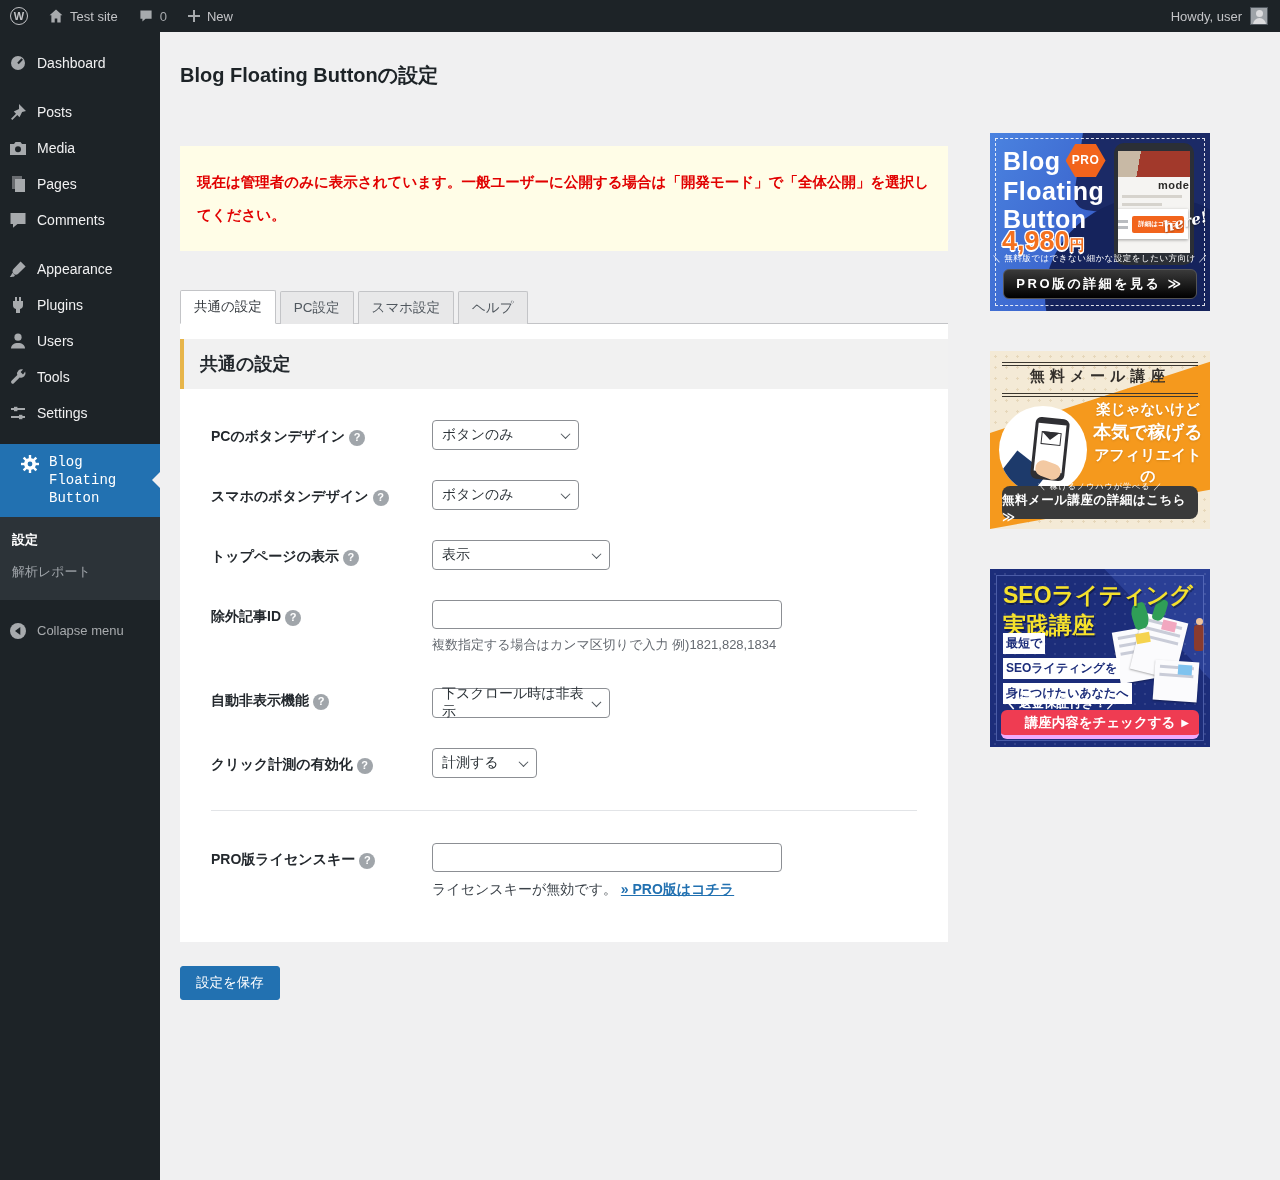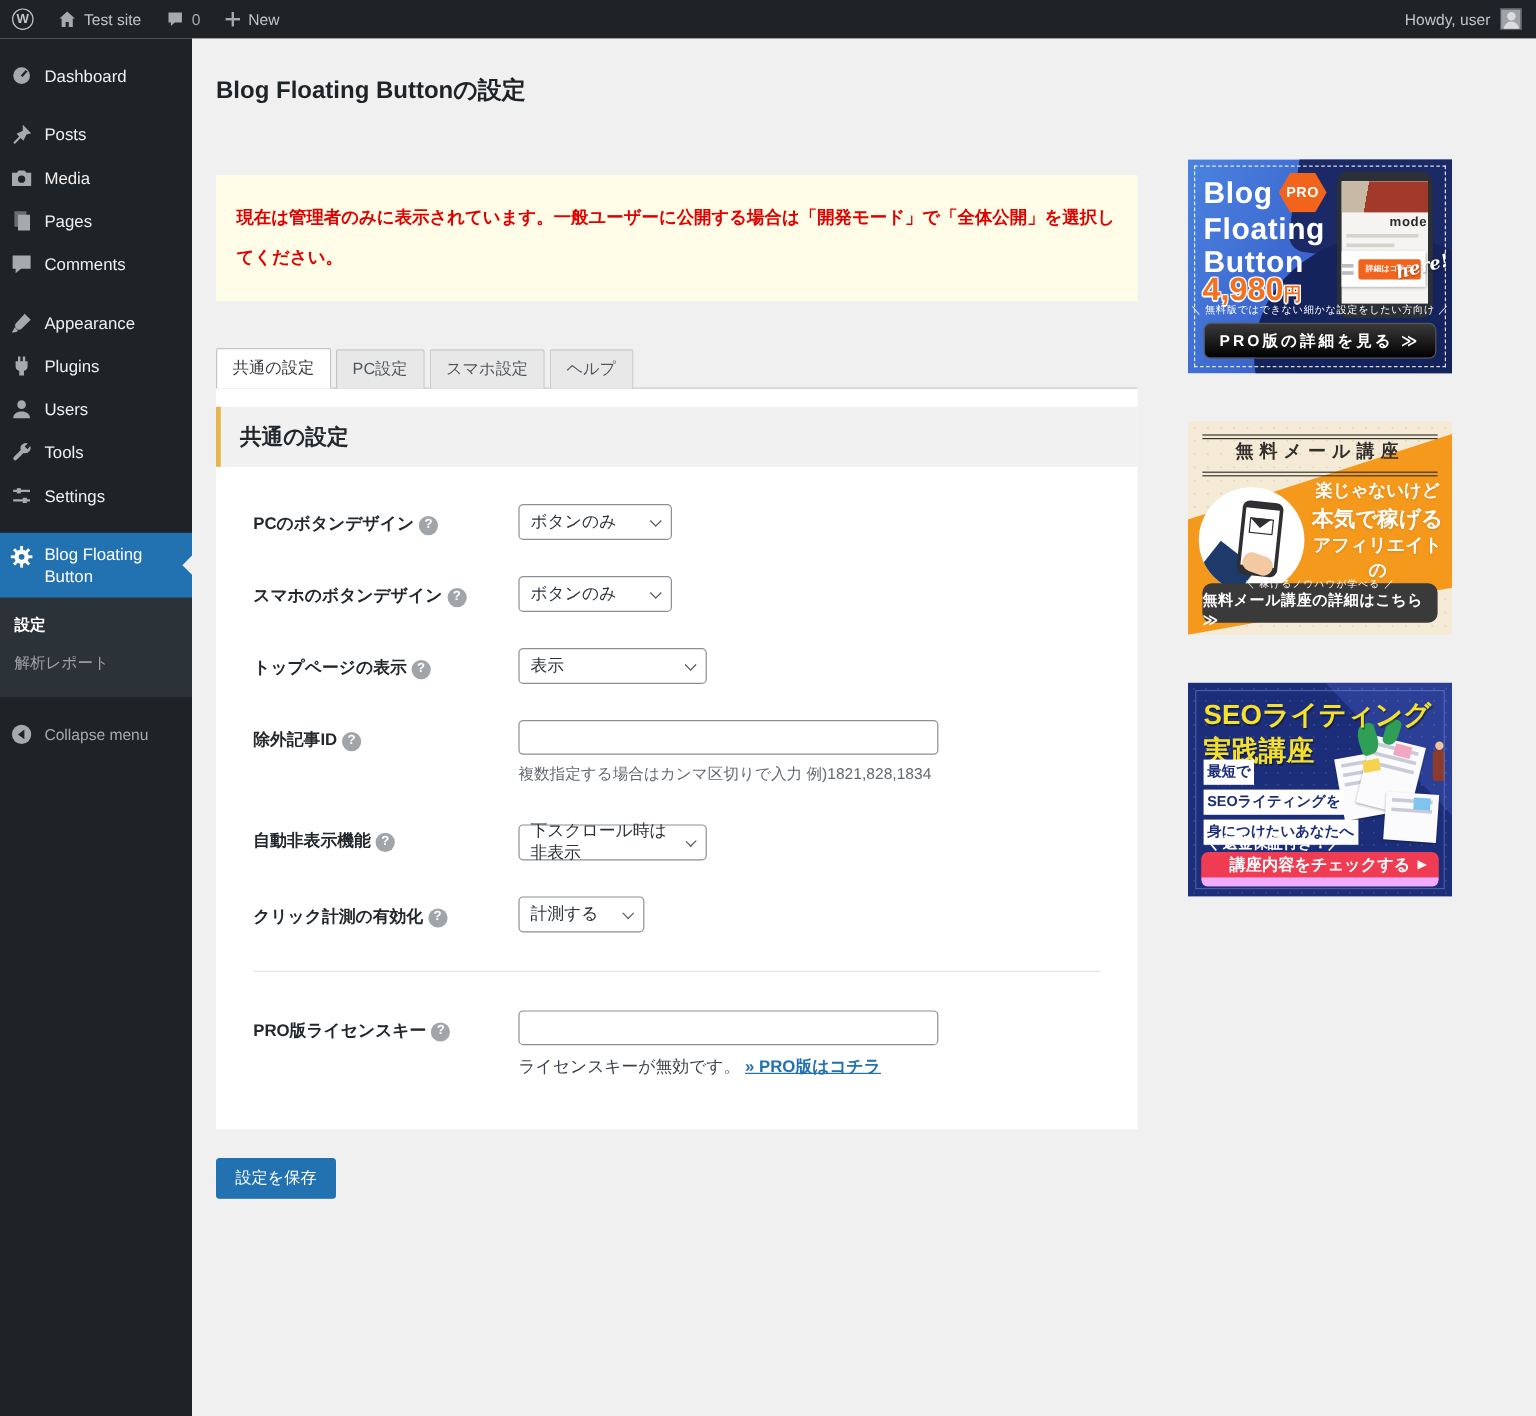--- a/index.html
+++ b/index.html
@@ -31,21 +31,21 @@
   .avatar { width:18px; height:18px; background:#9ea3a8; position:relative; overflow:hidden; border:1px solid #50575e; }
   .avatar:before { content:""; position:absolute; left:5px; top:2px; width:7px; height:7px; border-radius:50%; background:#dcdcde; }
   .avatar:after  { content:""; position:absolute; left:2px; top:10px; width:13px; height:9px; border-radius:7px 7px 0 0; background:#dcdcde; }
 
   
   .sidebar { position:absolute; top:32px; left:0; width:160px; height:1148px; background:#1d2327; font-size:14px; }
   .mitem { display:flex; align-items:center; gap:9px; padding:8px 8px; color:#f0f0f1; cursor:pointer; line-height:1.3; }
   .mitem .micon { width:20px; height:20px; flex:0 0 20px; color:#a7aaad; }
   .mitem .micon svg { width:20px; height:20px; display:block; }
   .gap-top { margin-top:13px; }
-  .mitem.active { background:#2271b1; color:#fff; position:relative; align-items:flex-start; padding:9px 8px; }
+  .mitem.active { background:#2271b1; color:#fff; position:relative; align-items:flex-start; padding:9px 20px;font-family:Liberation Mono, monospace; }
   .mitem.active .micon { color:#fff; margin-top:1px; }
   .mitem.active:after { content:""; position:absolute; right:0; top:50%; margin-top:-8px;
     border:8px solid transparent; border-right-color:#f0f0f1; }
   .submenu { background:#2c3338; padding:7px 0 12px; }
   .smitem { display:block; padding:7px 12px; font-size:13px; color:#9ea3a8; cursor:pointer; }
   .smitem.current { color:#fff; font-weight:700; }
   .collapse { margin-top:12px; display:flex; align-items:center; gap:9px; padding:9px 8px; color:#a7aaad; font-size:13px; cursor:pointer; }
   .collapse .micon { width:20px; height:20px; color:#a7aaad; }
 
   
@@ -65,21 +65,21 @@
   .form { padding:16px 31px 0; }
   .frow { display:grid; grid-template-columns:221px 1fr; padding:15px 0; align-items:start; }
   .flabel { font-size:14px; font-weight:700; color:#23282d; line-height:1.6; padding-top:5px; }
   .flabel.narrow { max-width:196px; }
   .help { display:inline-flex; width:16px; height:16px; border-radius:50%; background:#a0a5aa; color:#fff;
     font-size:11px; font-weight:700; align-items:center; justify-content:center; margin-left:4px; vertical-align:middle; cursor:pointer; }
   .select { display:inline-flex; align-items:center; justify-content:space-between; height:30px;
     border:1px solid #8c8f94; border-radius:4px; background:#fff; padding:0 9px; font-size:14px; color:#2c3338; cursor:pointer; }
   .chev { width:7px; height:7px; border-right:1.8px solid #50575e; border-bottom:1.8px solid #50575e;
     transform:rotate(45deg) translate(-1px,-1px); margin-left:8px; }
-  .w132{width:132px}.w127{width:128px}.w189{width:157px}.w105{width:105px}.w161{width:161px}
+  .w132{width:132px}.w127{width:147px}.w189{width:178px}.w105{width:105px}.w161{width:161px}
   .tinput { width:350px; height:29px; border:1px solid #8c8f94; border-radius:4px; background:#fff; padding:0 8px; font-size:14px; color:#2c3338; }
   .help-text { margin-top:7px; font-size:13px; color:#646970; font-weight:400; }
   .fdivider { border-top:1px solid #e2e4e7; margin:17px 0; }
   .status-line { margin-top:9px; font-size:14px; color:#3c434a; }
   .status-line a { color:#2271b1; font-weight:700; text-decoration:underline; cursor:pointer; }
   .save-btn { display:inline-block; margin:24px 0 0 20px; background:#2271b1; border:1px solid #2271b1; color:#fff;
     font-size:13.5px; padding:7px 15px; border-radius:3px; cursor:pointer; font-family:inherit; }
 
   
   .rail { position:absolute; left:990px; top:133px; width:220px; }
@@ -140,21 +140,21 @@
 
   
   .b3 { background:#1c2d7a; }
   .b3 .diag { position:absolute; inset:0; background:#2a3f95; clip-path:polygon(52% 0,100% 0,100% 62%); }
   .b3 .dots { position:absolute; inset:0; background-image:radial-gradient(rgba(255,255,255,.10) 1px, transparent 1.2px); background-size:10px 10px; }
   .b3 .frame { position:absolute; inset:6px; border:1px solid rgba(130,150,225,.45); pointer-events:none; }
   .b3 .title { position:absolute; left:13px; top:12px; color:#f5e12c; font-weight:800; font-size:23px; line-height:1.3; text-shadow:1px 2px 0 rgba(0,0,0,.35); }
   .b3 .tags { position:absolute; left:13px; top:64px; }
   .b3 .tag { display:table; background:#fff; color:#1c2d7a; font-weight:700; font-size:12px; padding:2px 3px; margin-bottom:4px; }
   .b3 .guarantee { position:absolute; left:13px; top:126px; color:#fff; font-weight:700; font-size:12.5px; }
-  .b3 .cta { position:absolute; left:11px; right:11px; bottom:8px; height:29px; background:#ef3c52; border-bottom:8px solid #f0abfc;
+  .b3 .cta { position:absolute; left:11px; right:11px; bottom:8px; height:29px; background:#ef3c52; border-bottom:4px solid #f0abfc;
     border-radius:6px; color:#fff; font-weight:700; font-size:13.5px; display:flex; align-items:center; justify-content:center; }
   .b3 .cta .arrow { position:absolute; right:10px; font-size:10px; }
   .b3 .paper { position:absolute; background:#fbfbfd; box-shadow:0 1px 2px rgba(0,0,0,.3); }
   .b3 .p1 { right:28px; top:48px; width:46px; height:58px; transform:rotate(14deg); }
   .b3 .p2 { right:54px; top:60px; width:40px; height:52px; transform:rotate(-10deg); }
   .b3 .p3 { right:12px; top:92px; width:44px; height:40px; transform:rotate(4deg); }
   .b3 .paper i { display:block; height:3px; background:#c9ccd8; margin:5px 5px 0; }
   .b3 .chip { position:absolute; width:14px; height:10px; }
   .b3 .c1 { background:#f2a7c0; right:34px; top:52px; transform:rotate(14deg); }
   .b3 .c2 { background:#f5d34e; right:60px; top:64px; transform:rotate(-10deg); }

